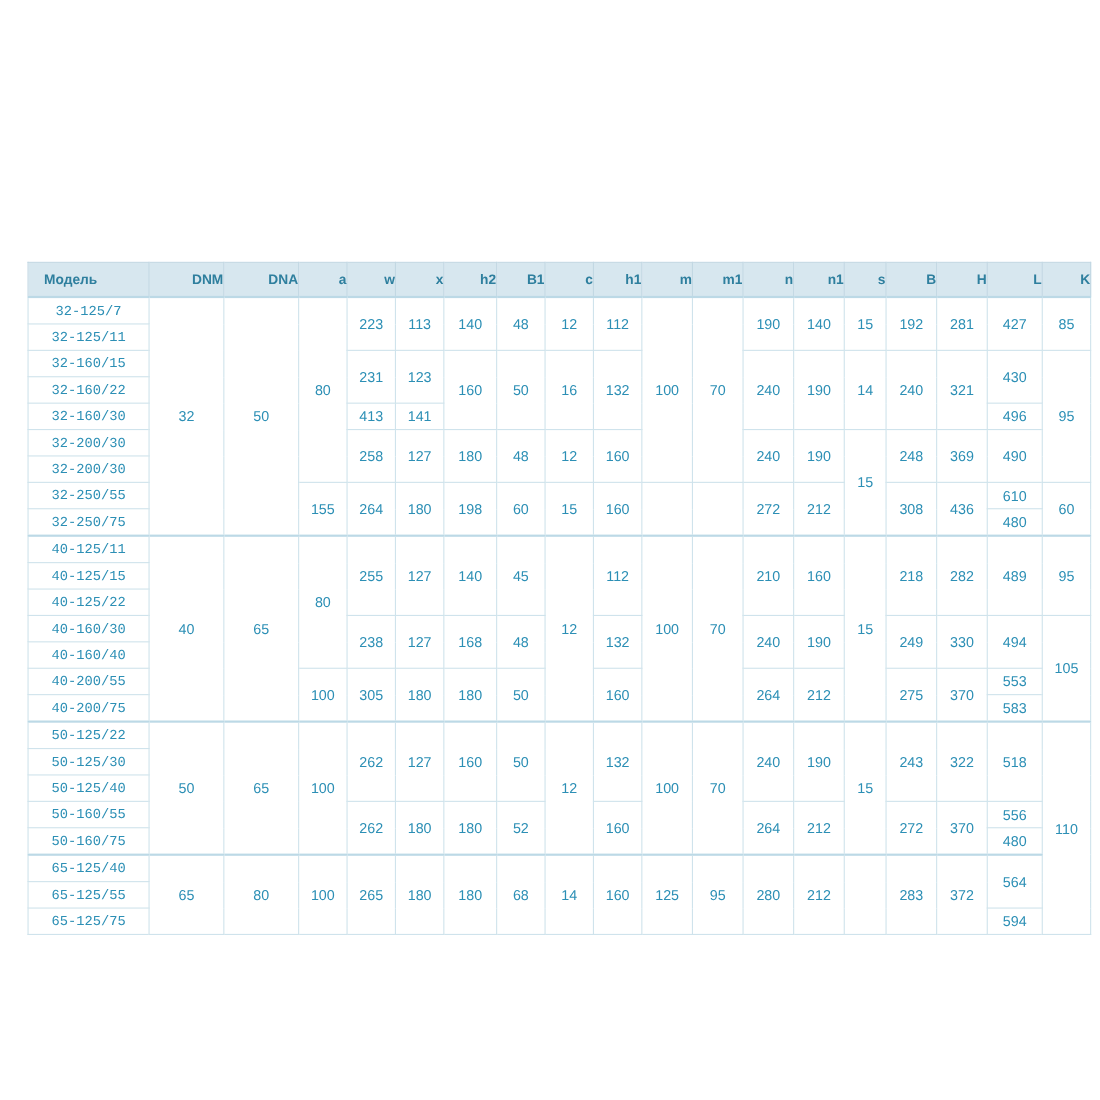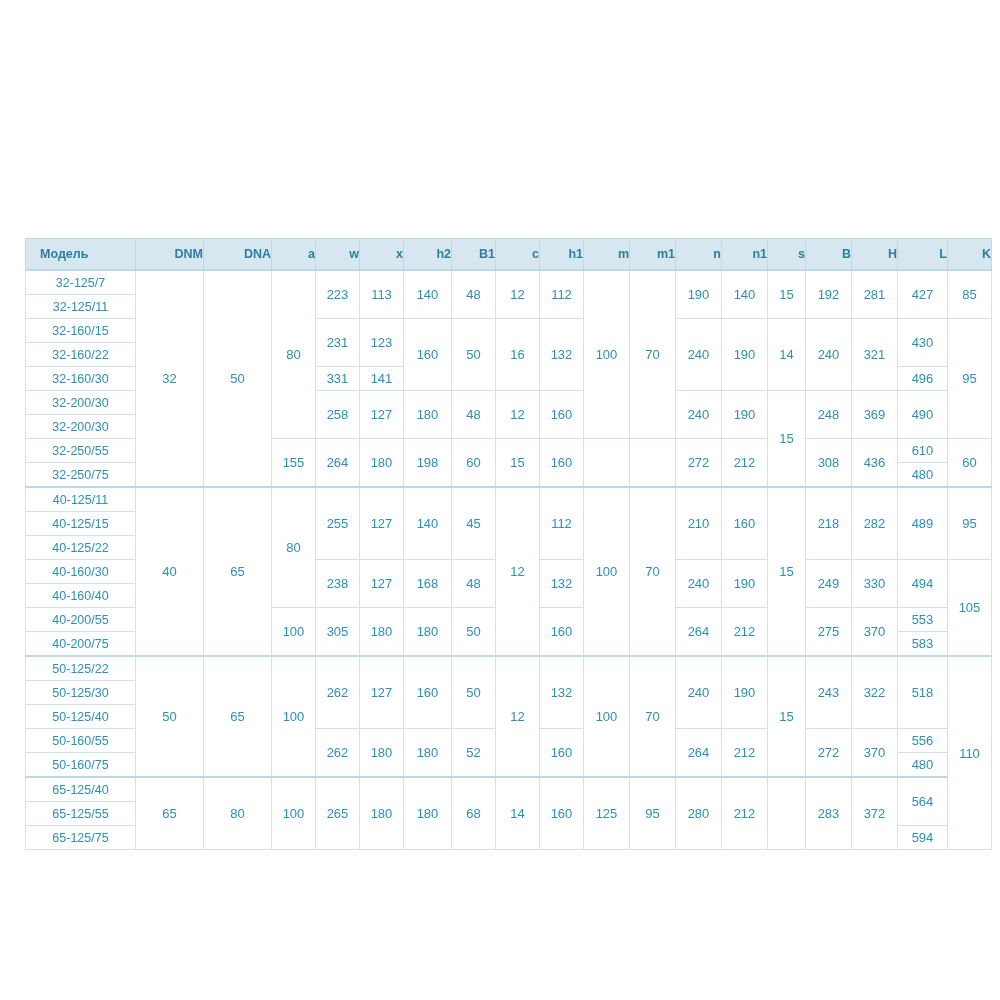--- a/index.html
+++ b/index.html
@@ -48,20 +48,21 @@
   table.spec thead th.model-head {
     text-align: left;
     padding-left: 14px;
   }
   td.model {
     text-align: left;
     padding-left: 14px;
     font-weight: bold;
     font-size: 12.5px;
     color: #2c8fb5;
+    font-family: Liberation Mono, monospace;
   }
   
   tr.group-start > td {
     border-top: 2px solid #bcd9e6;
   }
 </style>
 </head>
 <body>
 
 <div id="sheet">
@@ -152,21 +153,21 @@
         <td rowspan="3">240</td>
         <td rowspan="3">321</td>
         <td rowspan="2">430</td>
         <td rowspan="5">95</td>
       </tr>
       <tr>
         <td class="model">32-160/22</td>
       </tr>
       <tr>
         <td class="model">32-160/30</td>
-        <td>331</td>
+        <td>413</td>
         <td>141</td>
         <td>496</td>
       </tr>
 
       <tr>
         <td class="model">32-200/30</td>
         <td rowspan="2">258</td>
         <td rowspan="2">127</td>
         <td rowspan="2">180</td>
         <td rowspan="2">48</td>

